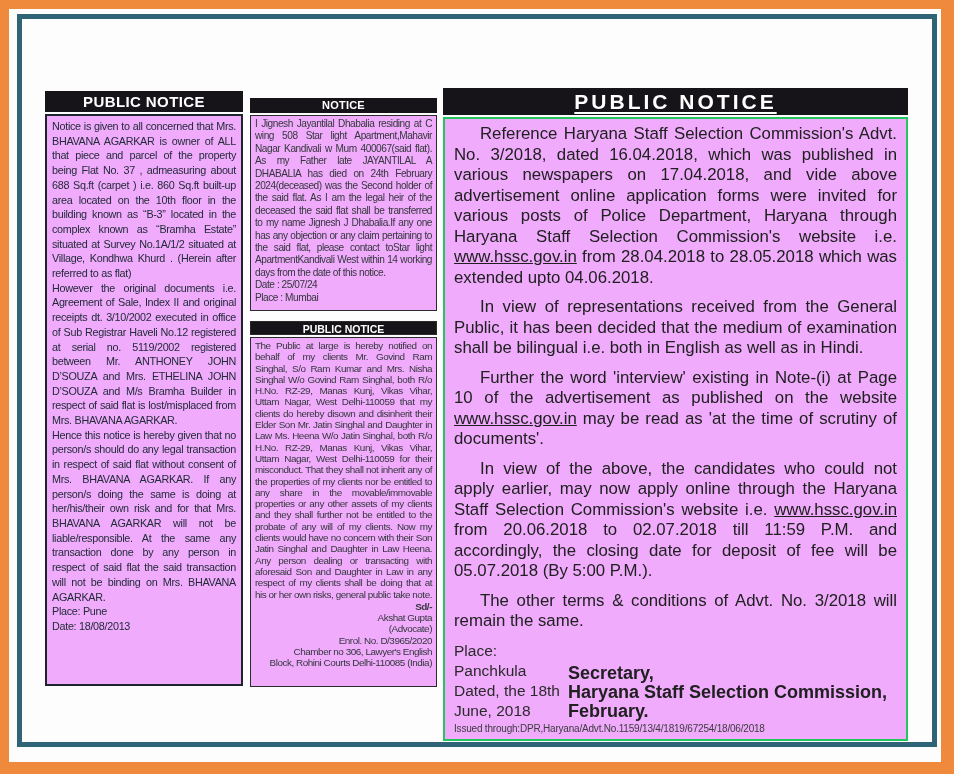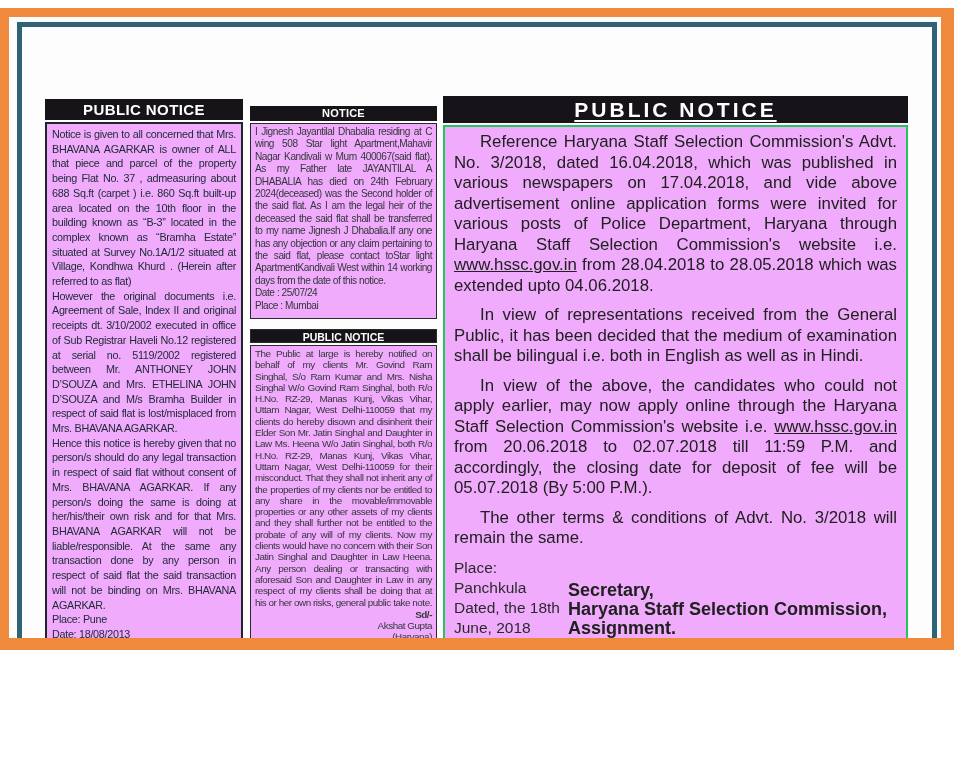--- a/index.html
+++ b/index.html
@@ -1,17 +1,17 @@
 <!DOCTYPE html>
 <html><head>
 <meta charset="utf-8">
 <style>
   html,body{margin:0;padding:0;background:#ffffff;}
-  .page{position:relative;width:954px;height:642px;background:#fdfdfd;overflow:hidden;
-        font-family:"Liberation Sans",sans-serif;margin-top:8px;}
+  .page{position:relative;width:954px;height:774px;background:#fdfdfd;overflow:hidden;
+        font-family:"Liberation Sans",sans-serif;}
   .orange-frame{position:absolute;inset:0;border-style:solid;border-color:#ef8a3d;
         border-width:9px 13px 12px 9px;box-sizing:border-box;pointer-events:none;z-index:3;}
   .teal-frame{position:absolute;left:17px;top:14px;width:920px;height:733px;
         border:5px solid #2f6477;box-sizing:border-box;z-index:1;}
   .col{position:absolute;z-index:2;}
   .col1{left:45px;top:91px;width:198px;}
   .col2{left:250px;top:98px;width:187px;}
   .col3{left:443px;top:88px;width:465px;}
 
   .bar{background:#171419;color:#ffffff;text-align:center;font-weight:bold;}
@@ -84,47 +84,48 @@
     <div>
       <div class="bar bar-sm2">PUBLIC NOTICE</div>
       <div class="box body-mid cond2 mid2">
         <div>
             <p>The Public at large is hereby notified on behalf of my clients Mr. Govind Ram Singhal, S/o Ram Kumar and Mrs. Nisha Singhal W/o Govind Ram Singhal, both R/o H.No. RZ-29, Manas Kunj, Vikas Vihar, Uttam Nagar, West Delhi-110059 that my clients do hereby disown and disinherit their Elder Son Mr. Jatin Singhal and Daughter in Law Ms. Heena W/o Jatin Singhal, both R/o H.No. RZ-29, Manas Kunj, Vikas Vihar, Uttam Nagar, West Delhi-110059 for their misconduct. That they shall not inherit any of the properties of my clients nor be entitled to any share in the movable/immovable properties or any other assets of my clients and they shall further not be entitled to the probate of any will of my clients. Now my clients would have no concern with their Son Jatin Singhal and Daughter in Law Heena. Any person dealing or transacting with aforesaid Son and Daughter in Law in any respect of my clients shall be doing that at his or her own risks, general public take note.</p>
           </div>
         <div class="sig-right-block">
           <div class="sd">Sd/-</div>
           <div>
               <div>Akshat Gupta</div>
-              <div>(Haryana)</div>
+              <div>(Advocate)</div>
               <div>Enrol. No. D/3965/2020</div>
               <div>Chamber no 306, Lawyer's English</div>
               <div>Block, Rohini Courts Delhi-110085 (India)</div>
             </div>
         </div>
       </div>
     </div>
   </section>
 
   <section class="col col3">
     <div class="bar bar-big">
       <span class="u-big">PUBLIC NOTICE</span>
     </div>
     <div class="box body-right">
       <p class="rp"><span>Reference Haryana Staff Selection Commission's Advt. No. 3/2018, dated 16.04.2018, which was published in various newspapers on 17.04.2018, and vide above advertisement online application forms were invited for various posts of Police Department, Haryana through Haryana Staff Selection Commission's website i.e. </span><span class="u">www.hssc.gov.in</span><span> from 28.04.2018 to 28.05.2018 which was extended upto 04.06.2018.</span></p>
       <p class="rp"><span>In view of representations received from the General Public, it has been decided that the medium of examination shall be bilingual i.e. both in English as well as in Hindi.</span></p>
+      <p class="rp"><span>Further the word 'interview' existing in Note-(i) at Page 10 of the advertisement as published on the website </span><span class="u">www.hssc.gov.in</span><span> may be read as 'at the time of scrutiny of documents'.</span></p>
       <p class="rp"><span>In view of the above, the candidates who could not apply earlier, may now apply online through the Haryana Staff Selection Commission's website i.e. </span><span class="u">www.hssc.gov.in</span><span> from 20.06.2018 to 02.07.2018 till 11:59 P.M. and accordingly, the closing date for deposit of fee will be 05.07.2018 (By 5:00 P.M.).</span></p>
       <p class="rp"><span>The other terms &amp; conditions of Advt. No. 3/2018 will remain the same.</span></p>
 
       <div class="sig-row">
         <div class="sig-left">
           <div>Place: Panchkula</div>
           <div>Dated, the 18th June, 2018</div>
         </div>
         <div class="sec-block">
             <div>Secretary,</div>
             <div>Haryana Staff Selection Commission,</div>
-            <div>Assignment.</div>
+            <div>February.</div>
           </div>
       </div>
       <div class="issued">Issued through:DPR,Haryana/Advt.No.1159/13/4/1819/67254/18/06/2018</div>
     </div>
   </section>
 </div>
 
 </body></html>

